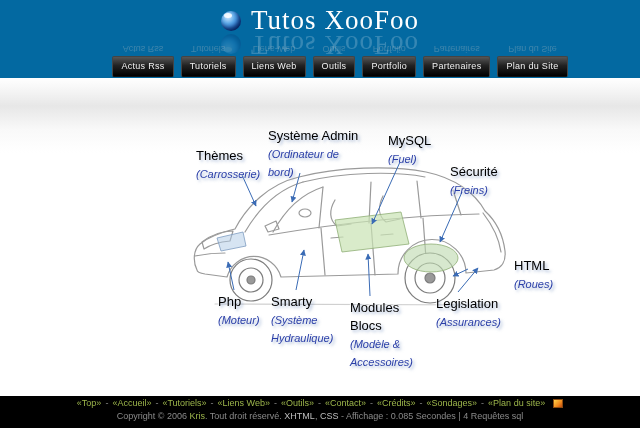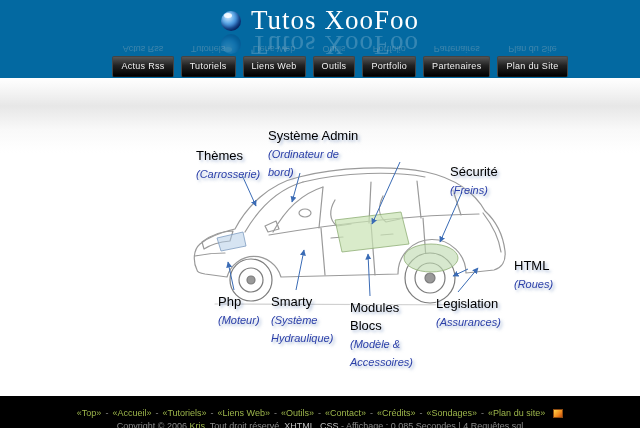--- a/index.html
+++ b/index.html
@@ -30,21 +30,21 @@
   .content { position:relative; height:318px;
     background:linear-gradient(180deg, #ffffff 0px, #f7f7f7 10px, #e7e7e7 28px, #f9f9f9 52px, #ffffff 75px); }
   .car-svg { position:absolute; left:185px; top:80px; width:335px; height:150px; }
   .arrows { position:absolute; left:0; top:0; width:640px; height:318px; pointer-events:none; }
   .car-label { position:absolute; line-height:1.12; cursor:pointer;
     text-shadow:2px 2px 3px rgba(125,150,195,.65), -1px -1px 1px rgba(255,255,255,.9); }
   .lbl-title { font-size:13px; color:#000; }
   .lbl-sub { font-size:11px; color:#2b3fa8; font-style:italic; }
 
   
-  .footer { height:32px; background:#000; text-align:center; padding-top:11px; font-size:9px; }
+  .footer { height:32px; background:#000; text-align:center; padding-top:1px; font-size:9px; }
   .f-links { display:flex; justify-content:center; align-items:center; gap:4px; line-height:12px; }
   .f-link { color:#9cb54b; text-decoration:none; cursor:pointer; white-space:nowrap; }
   .f-sep { color:#8a8a8a; }
   .feed-icon { width:10px; height:9px; display:inline-block; margin-left:4px;
     background:linear-gradient(135deg,#ffd24a 0%, #f08a1d 60%, #c24a10 100%); border:1px solid #8a4a10; }
   .f-copy { margin-top:1px; color:#8a8a8a; line-height:12px; }
   .c-link { color:#9cb54b; text-decoration:none; cursor:pointer; }
   .c-link.lite { color:#bfbfbf; }
 </style>
 </head>
@@ -154,20 +154,24 @@
     </svg>
 
     <div class="car-label" style="left:196px; top:68px; width:72px;">
       <span class="lbl-title">Thèmes</span>
       <span class="lbl-sub">(Carrosserie)</span>
     </div>
     <div class="car-label" style="left:268px; top:48px; width:92px;">
       <span class="lbl-title">Système Admin</span>
       <span class="lbl-sub">(Ordinateur de bord)</span>
     </div>
+    <div class="car-label" style="left:388px; top:53px; width:58px;">
+      <span class="lbl-title">MySQL</span>
+      <span class="lbl-sub">(Fuel)</span>
+    </div>
     <div class="car-label" style="left:450px; top:84px; width:62px;">
       <span class="lbl-title">Sécurité</span>
       <span class="lbl-sub">(Freins)</span>
     </div>
     <div class="car-label" style="left:484px; top:178px; width:55px;margin-left:30px;">
       <span class="lbl-title">HTML</span>
       <span class="lbl-sub">(Roues)</span>
     </div>
     <div class="car-label" style="left:218px; top:214px; width:55px;">
       <span class="lbl-title">Php</span>

